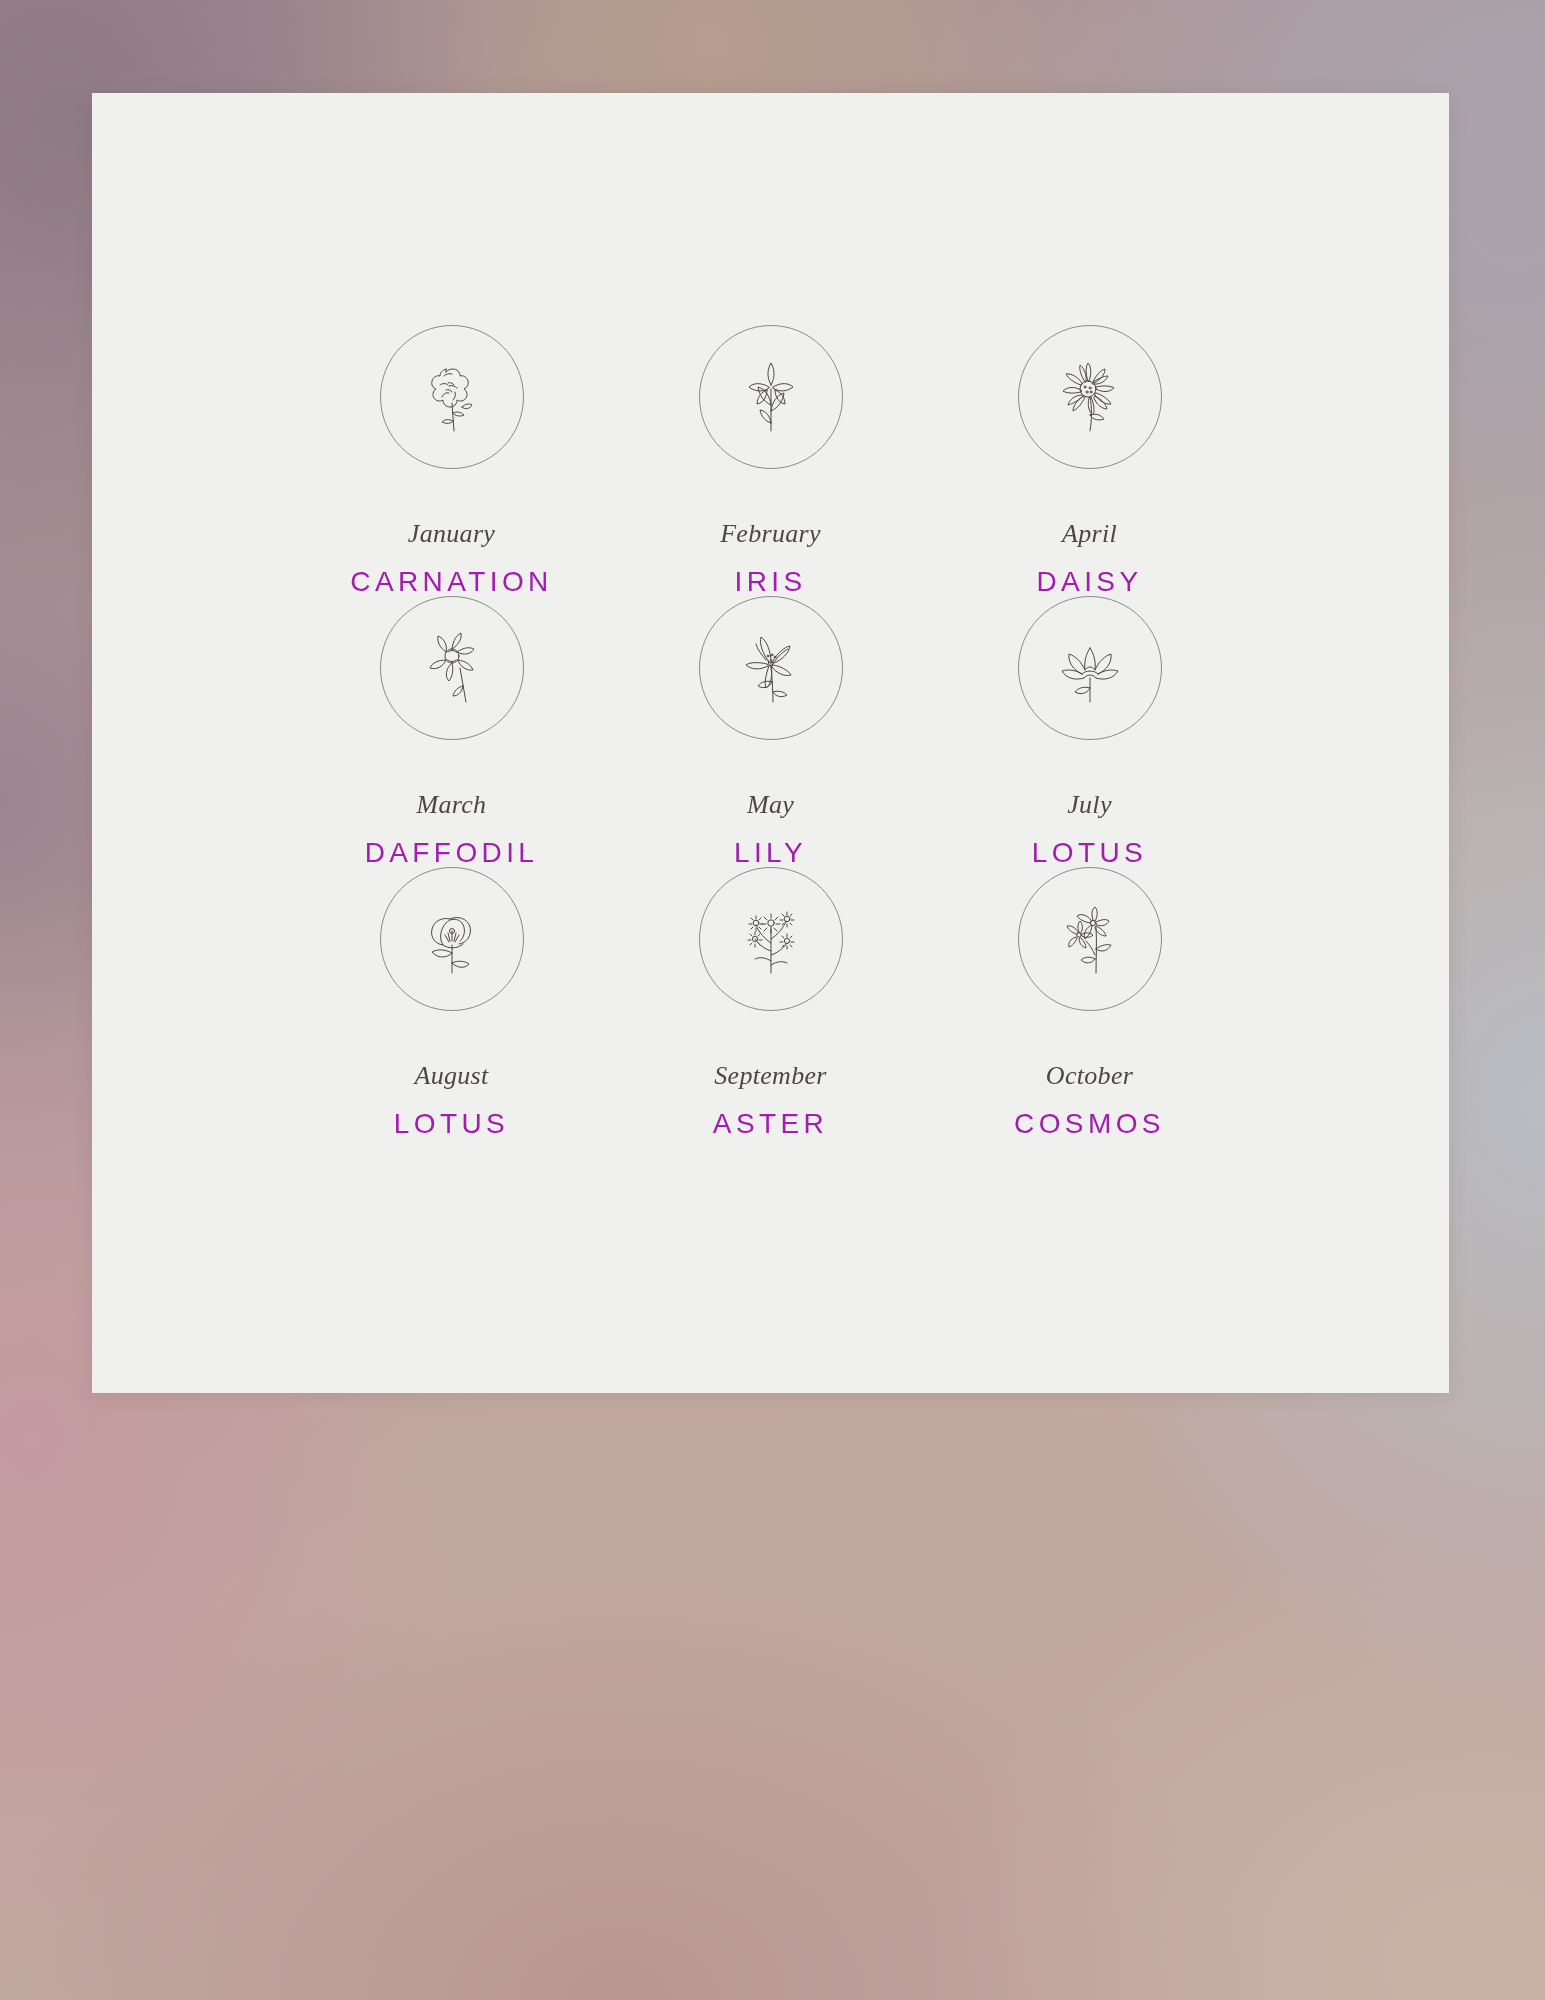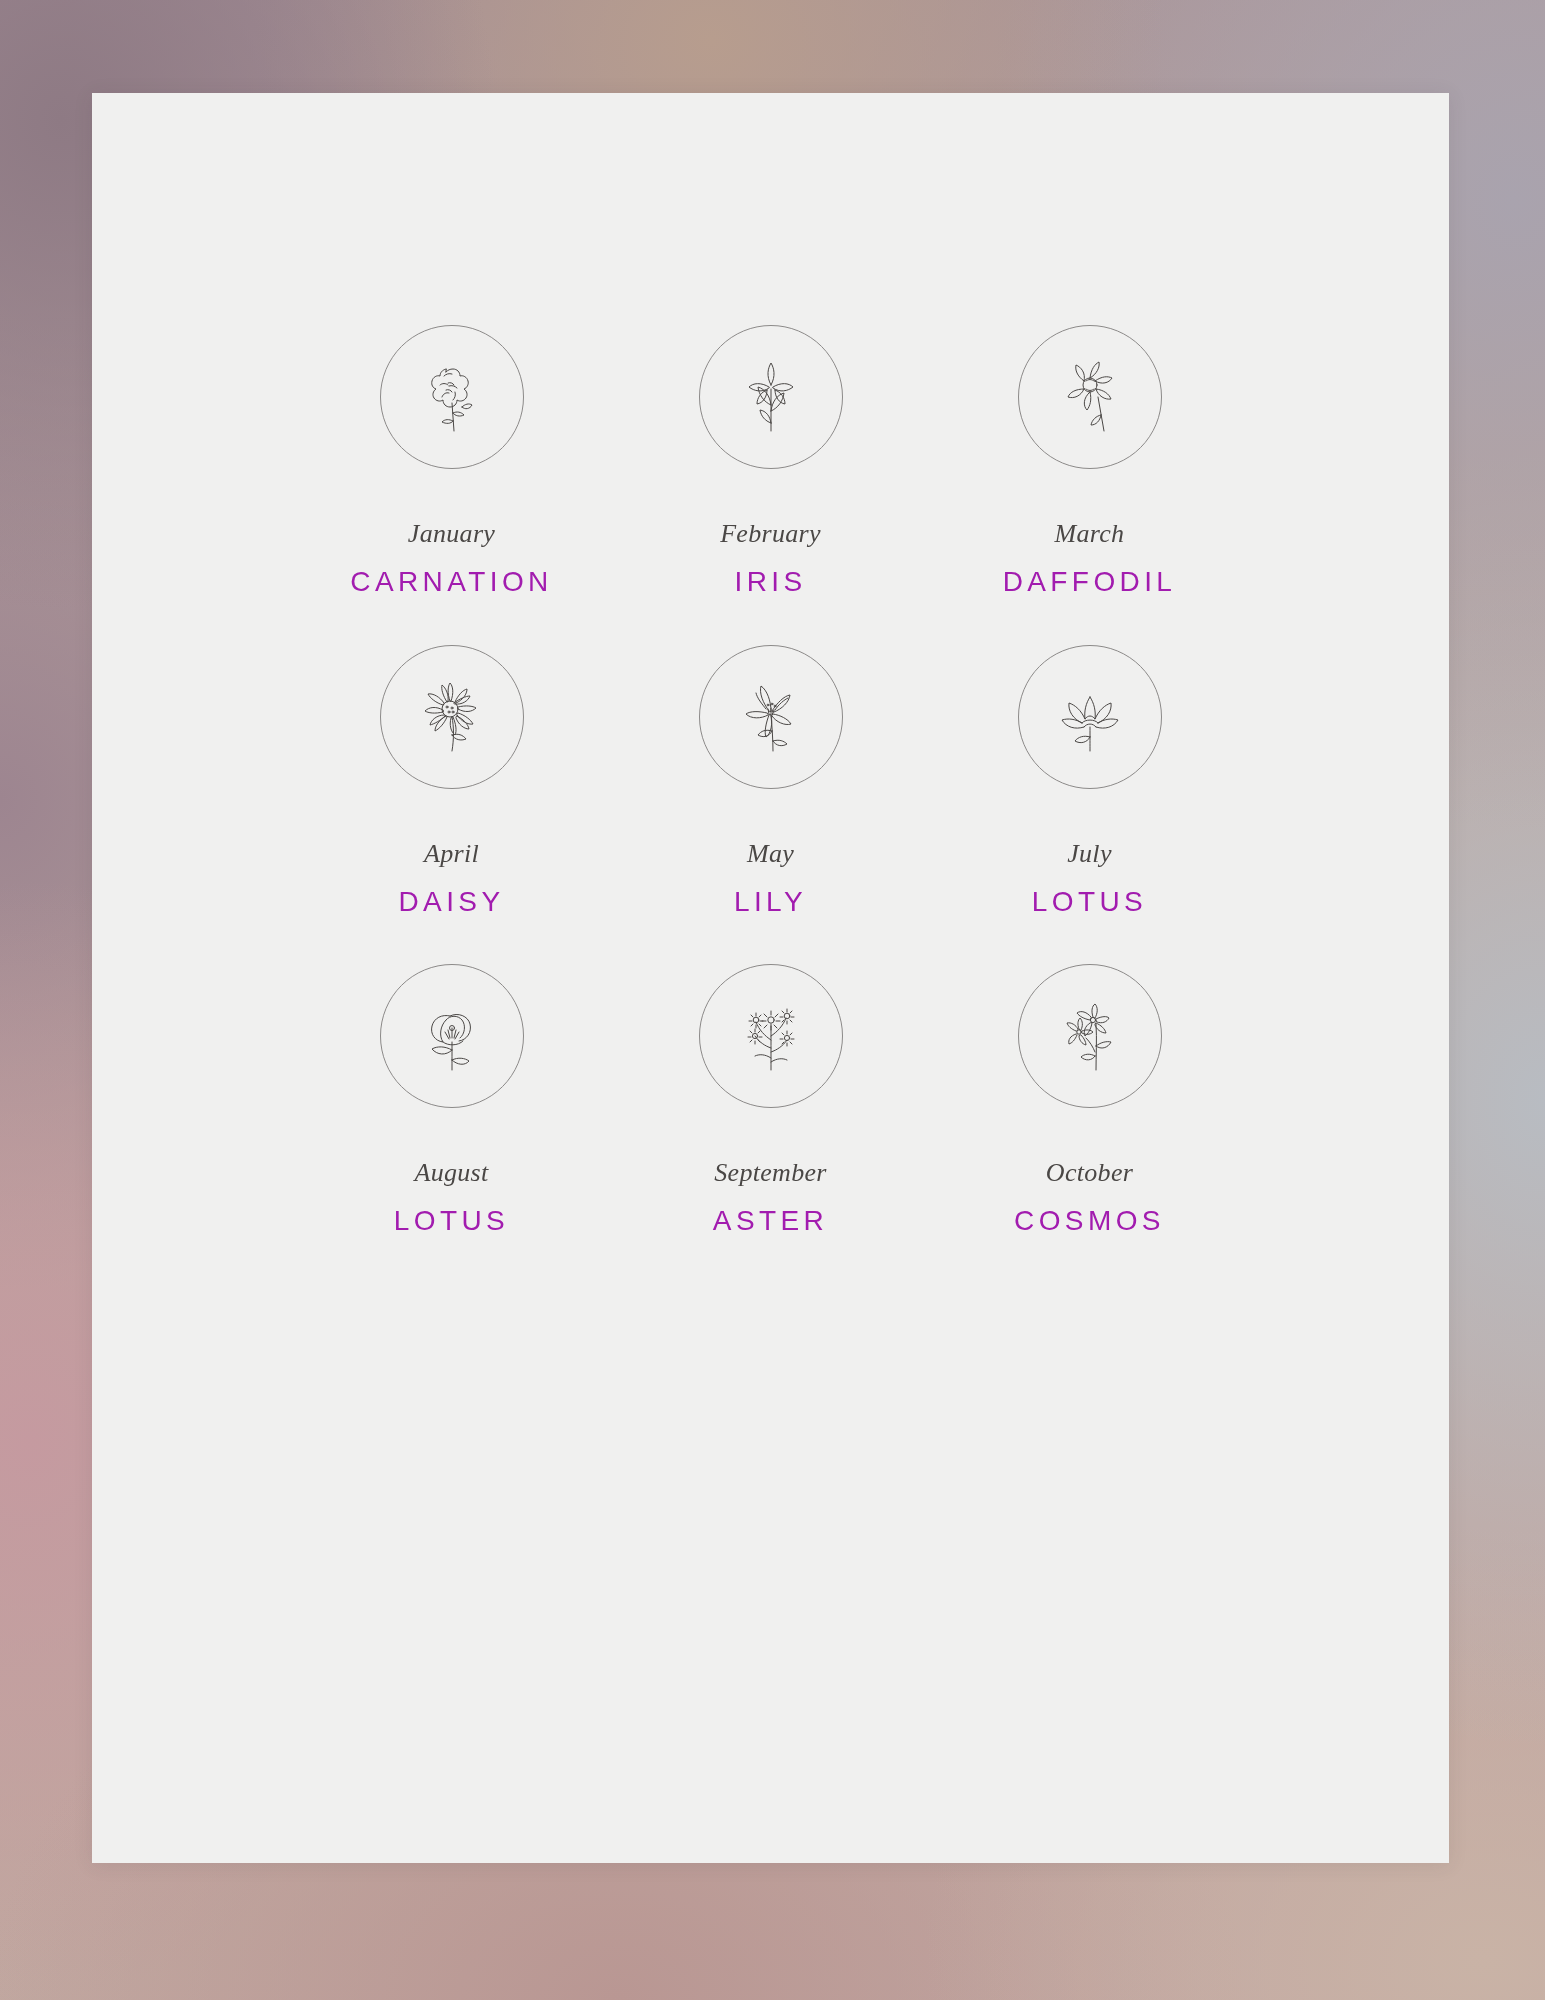--- a/index.html
+++ b/index.html
@@ -29,21 +29,21 @@
       radial-gradient(ellipse 620px 700px at 0% 40%, #9d8590 0%, rgba(157,133,144,0) 70%),
       linear-gradient(155deg, #a08a94 0%, #b7a29d 40%, #c0a89f 62%, #c2a6a2 100%);
   }
 
   
   #poster {
     position: absolute;
     left: 92px;
     top: 93px;
     width: 1357px;
-    height: 1770px;
+    height: 1300px;
     background: #f0f0ef;
     box-shadow: 0 2px 18px rgba(60,50,55,0.10);
   }
 
   #grid {
     position: absolute;
     left: 0;
     top: 0;
     width: 100%;
     height: 100%;
@@ -139,41 +139,20 @@
         </span>
       </div>
       <div class="month">February</div>
       <div class="flower">IRIS</div>
     </div>
 
     <div class="cell">
       <div class="medallion">
         <span>
           <svg width="104" height="104" viewBox="0 0 104 104" fill="none" stroke="#4a4745" stroke-width="1" stroke-linecap="round" stroke-linejoin="round">
-            <circle cx="52" cy="40" r="7"></circle>
-            <path d="M48 36c2-2 6-2 8 0M48 44c2 2 6 2 8 0"></path>
-            <path d="M52 33c1-9 5-14 9-16 1 5-2 12-9 16z"></path>
-            <path d="M57 36c7-5 13-5 17-3 -3 5-10 7-17 3z"></path>
-            <path d="M58 44c8 1 13 5 15 10 -6 1-13-3-15-10z"></path>
-            <path d="M52 47c2 8 0 14-3 18 -4-4-4-12 3-18z"></path>
-            <path d="M46 44c-8 0-14 3-16 8 6 2 13-1 16-8z"></path>
-            <path d="M46 36c-7-5-9-11-8-16 5 2 10 8 8 16z"></path>
-            <path d="M60 52 L66 86"></path>
-            <path d="M63 70c-5 1-9 5-10 10 5 0 9-4 10-10z"></path>
-          </svg>
-        </span>
-      </div>
-      <div class="month">March</div>
-      <div class="flower">DAFFODIL</div>
-    </div>
-
-    <div class="cell">
-      <div class="medallion">
-        <span>
-          <svg width="104" height="104" viewBox="0 0 104 104" fill="none" stroke="#4a4745" stroke-width="1" stroke-linecap="round" stroke-linejoin="round">
             <circle cx="50" cy="44" r="8"></circle>
             <circle cx="47" cy="42" r="1"></circle>
               <circle cx="52" cy="43" r="1"></circle>
               <circle cx="49" cy="47" r="1"></circle>
               <circle cx="53" cy="47" r="1"></circle>
             <g>
               <path d="M50 36 C47 28 48 21 50 18 C53 21 54 28 51 36z"></path>
               <path d="M55 37 C58 30 63 25 67 24 C67 29 63 35 56 38z"></path>
               <path d="M58 42 C66 40 73 41 76 43 C72 47 65 48 58 44z"></path>
               <path d="M58 48 C65 50 71 55 73 59 C68 60 61 56 57 50z"></path>
@@ -186,20 +165,41 @@
               <path d="M57 51 C63 54 68 59 69 64 C64 64 58 59 56 53z"></path>
               <path d="M45 51 C40 56 34 59 30 60 C31 55 37 50 44 50z"></path>
             </g>
             <path d="M52 52 C54 62 54 74 52 86"></path>
             <path d="M52 70 C58 68 63 70 66 74 C61 76 55 75 52 70z"></path>
           </svg>
         </span>
       </div>
       <div class="month">April</div>
       <div class="flower">DAISY</div>
+    </div>
+
+    <div class="cell">
+      <div class="medallion">
+        <span>
+          <svg width="104" height="104" viewBox="0 0 104 104" fill="none" stroke="#4a4745" stroke-width="1" stroke-linecap="round" stroke-linejoin="round">
+            <circle cx="52" cy="40" r="7"></circle>
+            <path d="M48 36c2-2 6-2 8 0M48 44c2 2 6 2 8 0"></path>
+            <path d="M52 33c1-9 5-14 9-16 1 5-2 12-9 16z"></path>
+            <path d="M57 36c7-5 13-5 17-3 -3 5-10 7-17 3z"></path>
+            <path d="M58 44c8 1 13 5 15 10 -6 1-13-3-15-10z"></path>
+            <path d="M52 47c2 8 0 14-3 18 -4-4-4-12 3-18z"></path>
+            <path d="M46 44c-8 0-14 3-16 8 6 2 13-1 16-8z"></path>
+            <path d="M46 36c-7-5-9-11-8-16 5 2 10 8 8 16z"></path>
+            <path d="M60 52 L66 86"></path>
+            <path d="M63 70c-5 1-9 5-10 10 5 0 9-4 10-10z"></path>
+          </svg>
+        </span>
+      </div>
+      <div class="month">March</div>
+      <div class="flower">DAFFODIL</div>
     </div>
 
     <div class="cell">
       <div class="medallion">
         <span>
           <svg width="104" height="104" viewBox="0 0 104 104" fill="none" stroke="#4a4745" stroke-width="1" stroke-linecap="round" stroke-linejoin="round">
             <path d="M50 46 C44 38 40 28 42 21 C48 25 52 36 52 46z"></path>
             <path d="M53 46 C58 38 65 31 71 30 C70 37 63 44 55 47z"></path>
             <path d="M48 48 C40 46 31 46 27 49 C32 54 42 54 49 50z"></path>
             <path d="M54 49 C61 50 69 54 72 59 C66 61 57 57 53 51z"></path>

